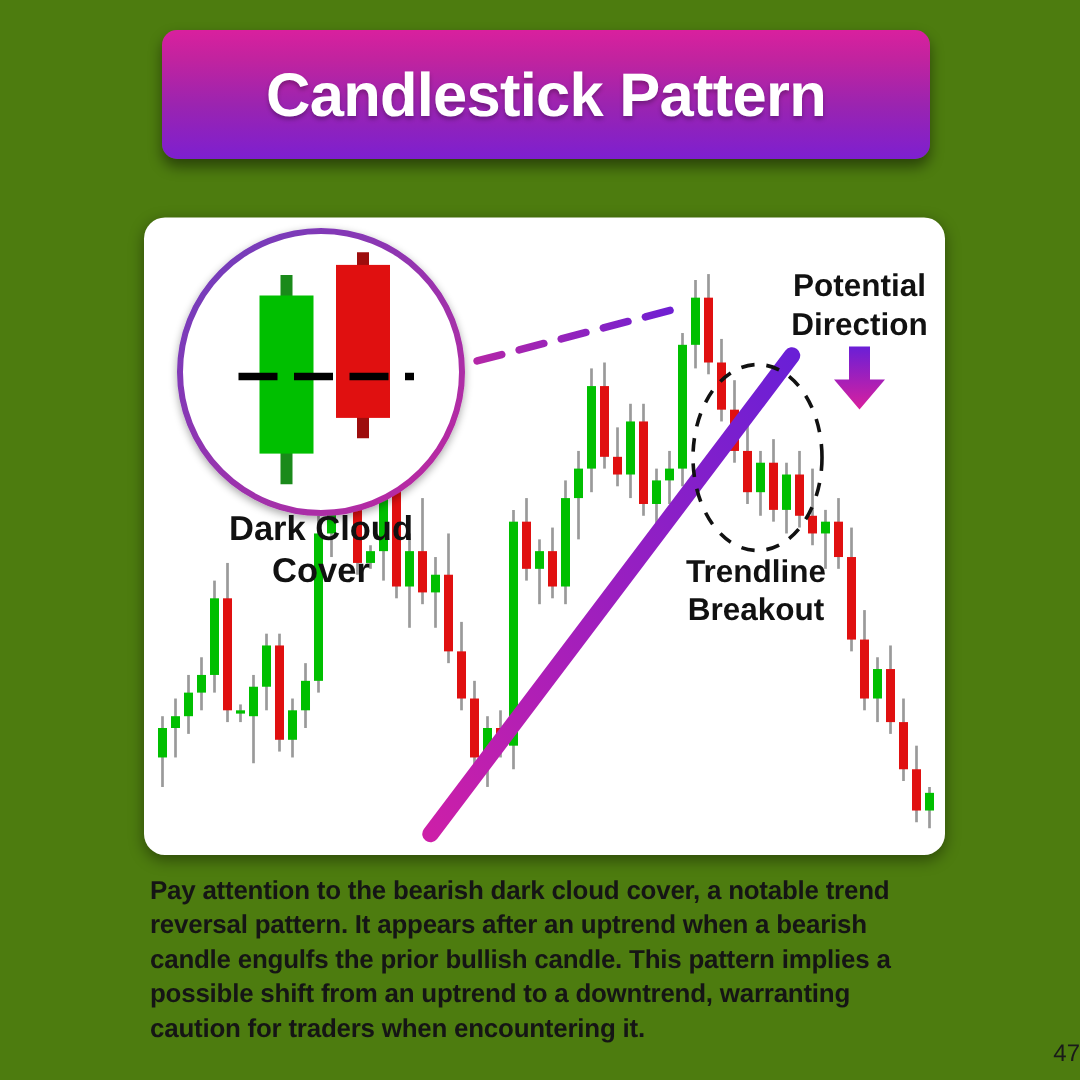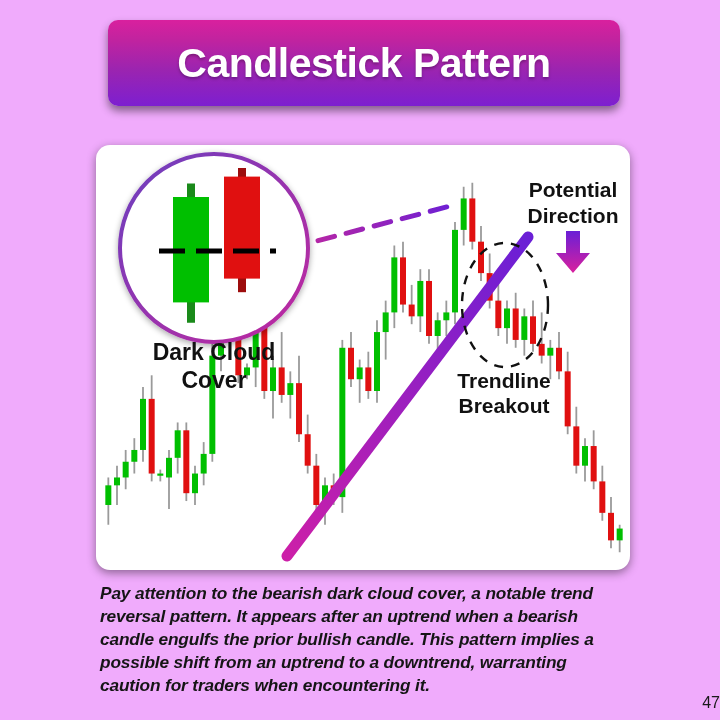--- a/index.html
+++ b/index.html
@@ -4,21 +4,21 @@
 <style>
   html, body {
     margin: 0;
     padding: 0;
     background: #ffffff;
   }
   #page {
     position: relative;
     width: 720px;
     height: 720px;
-    background: #f0abfc;
+    background: #4d7c0f;
     font-family: "Liberation Sans", sans-serif;
     overflow: hidden;
   }
 
   
   #title-banner {
     position: absolute;
     left: 108px;
     top: 20px;
     width: 512px;
@@ -55,21 +55,20 @@
 
   
   #caption {
     position: absolute;
     left: 100px;
     top: 582px;
     width: 528px;
     color: #151515;
     font-size: 17.3px;
     font-weight: bold;
-    font-style: italic;
     line-height: 1.33;
     letter-spacing: -0.15px;
   }
 
   
   #page-number {
     position: absolute;
     left: 0;
     top: 694px;
     width: 720px;

